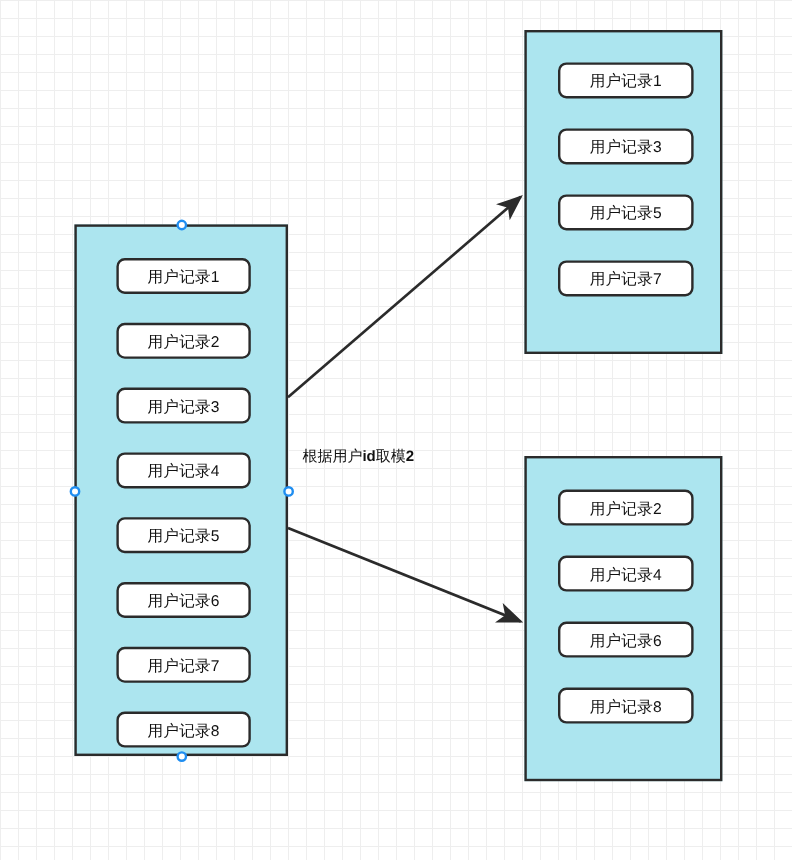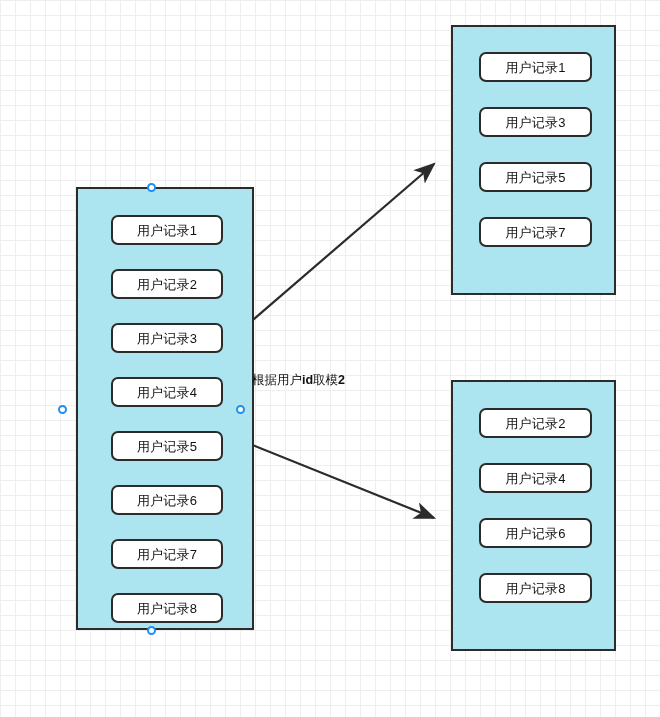--- a/index.html
+++ b/index.html
@@ -19,21 +19,20 @@
       linear-gradient(to right, #e2e2e2 1px, transparent 1px),
       linear-gradient(to bottom, #e2e2e2 1px, transparent 1px);
     background-size:15px 15px,15px 15px,60px 60px,60px 60px;
     background-position:0 0,0 0,0 0,0 0;
   }
   .shard{
     position:absolute;
     background:#ace5ef;
     border:2px solid #2b2b2b;
     box-sizing:border-box;
-    margin-left:14px;
   }
   .record{
     position:absolute;
     background:#ffffff;
     border:2px solid #2b2b2b;
     border-radius:7px;
     box-sizing:border-box;
     display:flex;
     align-items:center;
     justify-content:center;

